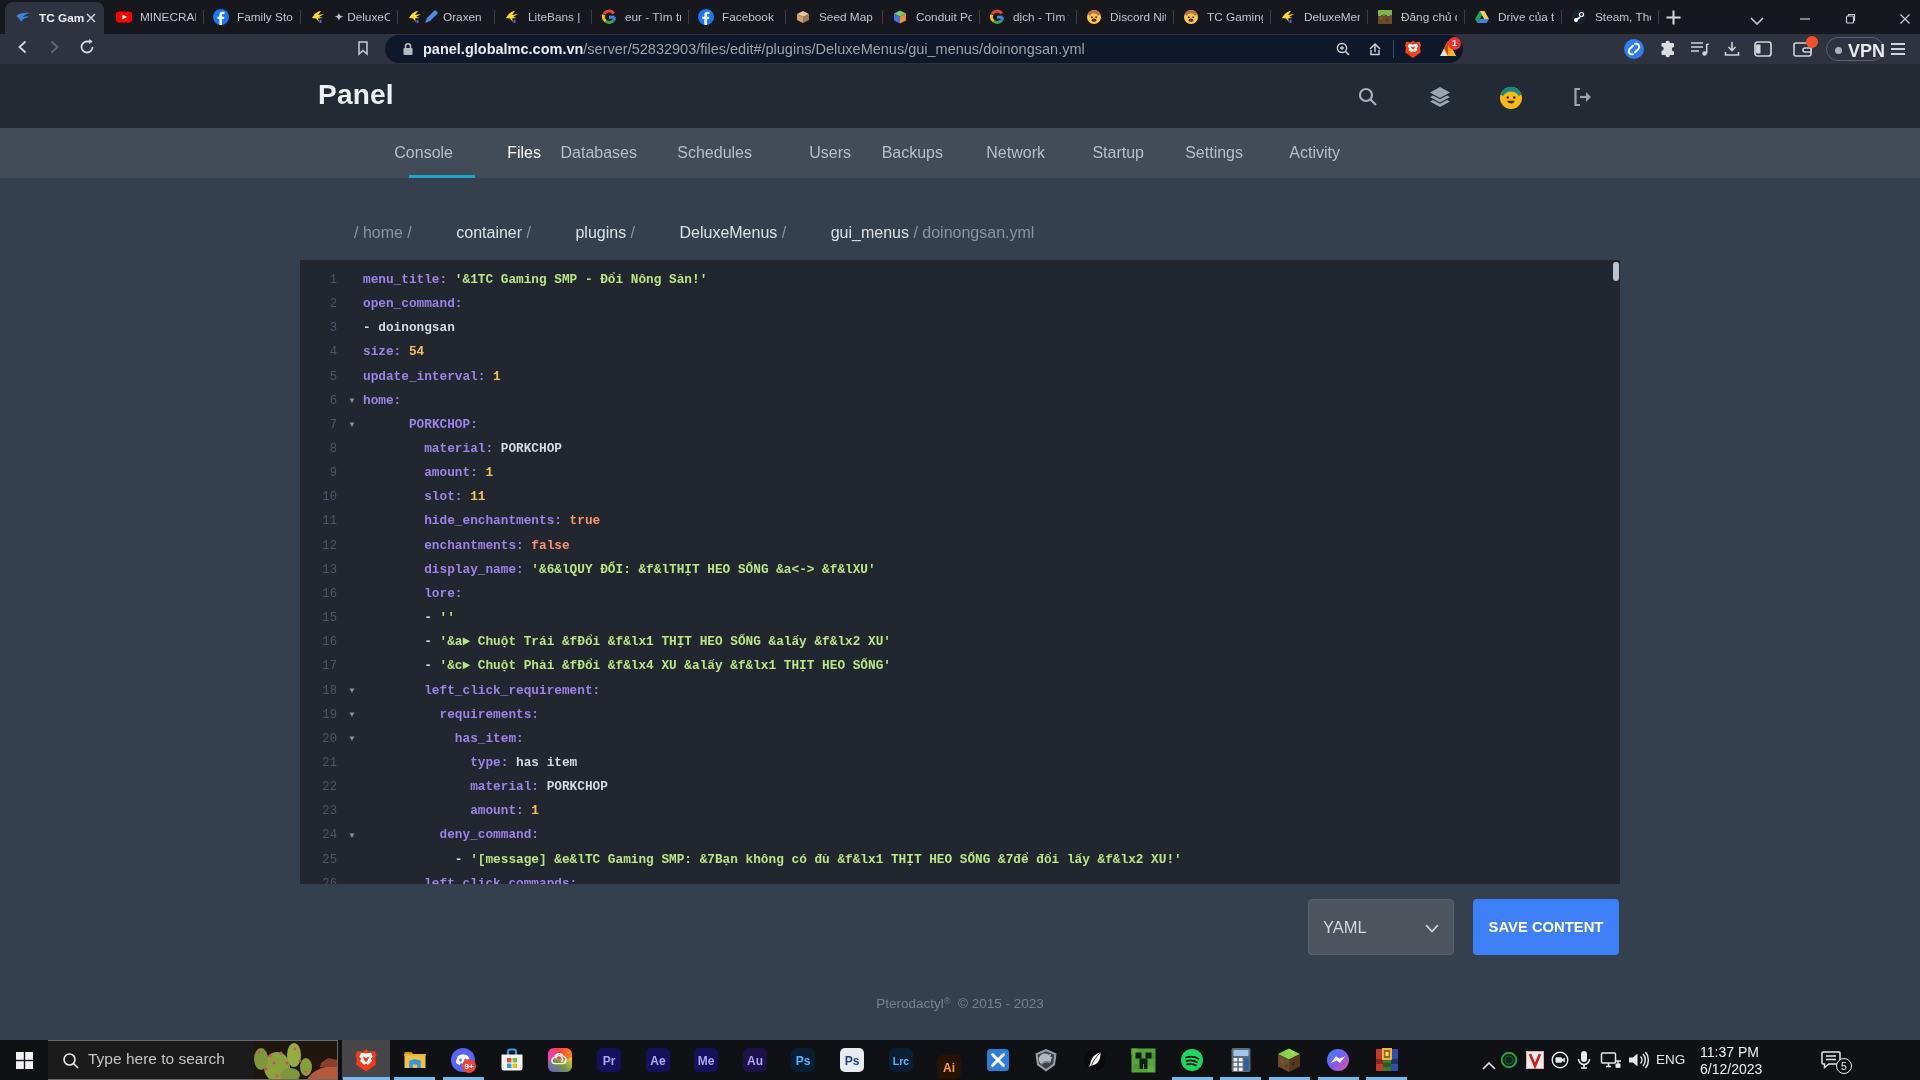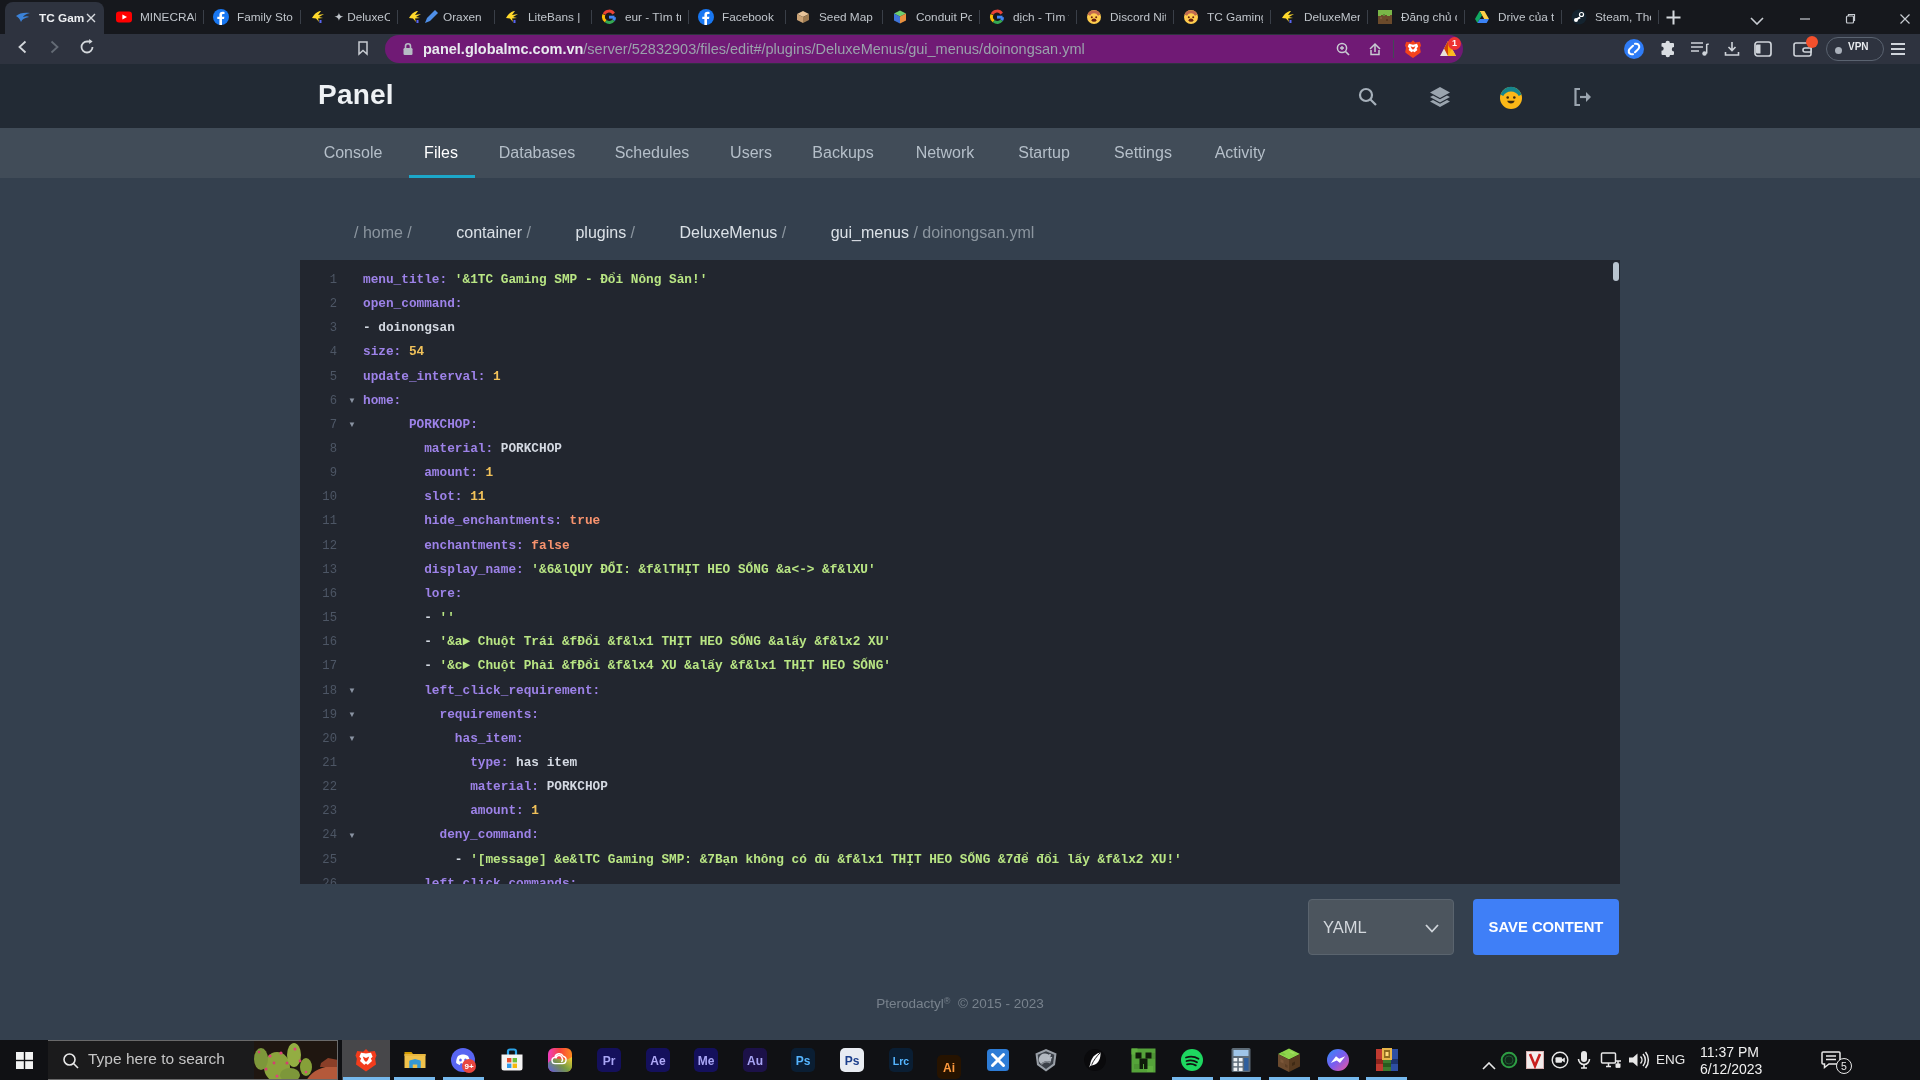--- a/index.html
+++ b/index.html
@@ -6,26 +6,26 @@
   html,body { width:1920px; height:1080px; overflow:hidden; background:#000; }
   #root { position:absolute; top:0; left:0; width:1920px; height:1080px; font-family:"Liberation Sans", sans-serif; }
   .abs { position:absolute; }
   #tabstrip { top:0; left:0; width:1920px; height:34px; background:#16181d; }
   .tab { position:absolute; top:0; height:34px; display:flex; align-items:center; font-size:11.8px; color:#c0c5cb; }
   .tab .lbl { margin-left:8px; white-space:nowrap; overflow:hidden; max-width:56px; }
   .tabsep { position:absolute; top:10px; width:1px; height:14px; background:#3a3f48; }
   #activetab { position:absolute; left:5px; top:2px; width:99px; height:32px; background:#2e333f; border-radius:8px 8px 0 0; display:flex; align-items:center; color:#eef0f3; font-size:11.8px; font-weight:700; }
   #activetab .lbl { margin-left:8px; white-space:nowrap; overflow:hidden; }
   #toolbar { top:34px; left:0; width:1920px; height:30px; background:#2e333f; }
-  #urlpill { position:absolute; left:385px; top:1px; width:1078px; height:28px; background:#701a75; border-radius:14px;text-decoration:underline; }
+  #urlpill { position:absolute; left:385px; top:1px; width:1078px; height:28px; background:#0f172a; border-radius:14px;text-decoration:underline; }
   #page { top:64px; left:0; width:1920px; height:976px; background:#34404e; overflow:hidden; }
   #pheader { position:absolute; top:0; left:0; width:1920px; height:64px; background:#222a34; }
   #pheader .title { position:absolute; left:318px; top:15px; font-size:28px; font-weight:700; color:#eef1f4; letter-spacing:0.2px; }
   #subnav { position:absolute; top:64px; left:0; width:1920px; height:50px; background:#414c58; }
-  .navitem { position:absolute; top:0; height:50px; line-height:50px; font-size:16px; color:#b5bfc9; text-align:center; }
+  .navitem { position:absolute; top:0; height:50px; line-height:50px; font-size:16px; color:#b5bfc9; text-align:right; }
   #crumbs { position:absolute; top:160px; left:354px; font-size:16px; color:#8b959f; white-space:nowrap; }
   #crumbs b { color:#dbe1e7; font-weight:400;margin-left:40px; }
   #editor { position:absolute; left:300px; top:196px; width:1320px; height:624px; background:#22262f; overflow:hidden; font-family:"Liberation Mono", monospace; font-size:12.75px; font-weight:700; }
   #gutter { position:absolute; left:0; top:7.9px; width:37px; text-align:right; color:#4d5665; font-weight:400; font-size:12.2px; }
   #gutter div, #code div { height:24.17px; line-height:24.17px; white-space:pre; }
   #code { position:absolute; left:63px; top:7.9px; color:#d4d9e2; }
   .k { color:#9d82e8; }
   .s { color:#b9e684; }
   .n { color:#f2c25a; } .b { color:#f8936e; }
   .arrow { position:absolute; left:46px; width:12px; color:#8a93a2; font-size:8px; text-align:center; font-family:"Liberation Sans",sans-serif; font-weight:400; }
@@ -310,21 +310,21 @@
           <rect x="1" y="1" width="16" height="14" rx="2.5" stroke="#cfd4da" stroke-width="1.7" fill="none"></rect>
           <path d="M3 3.5 h3.5 V12.5 H3 a1 1 0 0 1 -1-1 V4.5 a1 1 0 0 1 1-1 Z" fill="#cfd4da"></path>
         </svg></div>
 <div class="abs" style="left:1793px; top:6px;"><svg width="20" height="18" viewBox="0 0 20 18" style="">
           <rect x="1" y="3" width="17" height="13" rx="2" stroke="#cfd4da" stroke-width="1.6" fill="none"></rect>
           <path d="M12 8 h6 v4 h-6 a2 2 0 0 1 0 -4 Z" fill="#272d38" stroke="#cfd4da" stroke-width="1.6"></path>
         </svg></div>
 <div class="abs" style="left:1806px; top:2px; width:12px; height:12px; border-radius:6px; background:#f4502c;"></div>
 <div class="abs" style="left:1826px; top:3px; width:58px; height:24px; border:1px solid #5a6370; border-radius:12px;">
   <div class="abs" style="left:8px; top:8.5px; width:7px; height:7px; border-radius:4px; background:#aab1bb;"></div>
-  <div class="abs" style="left:21px; top:3px; color:#e8ebee; font-size:10px; font-weight:700;">VPN</div>
+  <div class="abs" style="left:21px; top:3px; color:#e8ebee; font-size:18px; font-weight:700;">VPN</div>
 </div>
 <div class="abs" style="left:1890px; top:8px;"><svg width="16" height="14" viewBox="0 0 16 14" style="">
           <path d="M1 2 H15 M1 7 H15 M1 12 H15" stroke="#cfd4da" stroke-width="1.8"></path>
         </svg></div>
 </div>
   <div id="page" class="abs">
     <div id="pheader">
         <div class="title">Panel</div>
 <div class="abs" style="left:1357px; top:22px;"><svg width="22" height="22" viewBox="0 0 22 22" style="">
             <circle cx="9" cy="9" r="6" stroke="#a6b0ba" stroke-width="2.2" fill="none"></circle>

